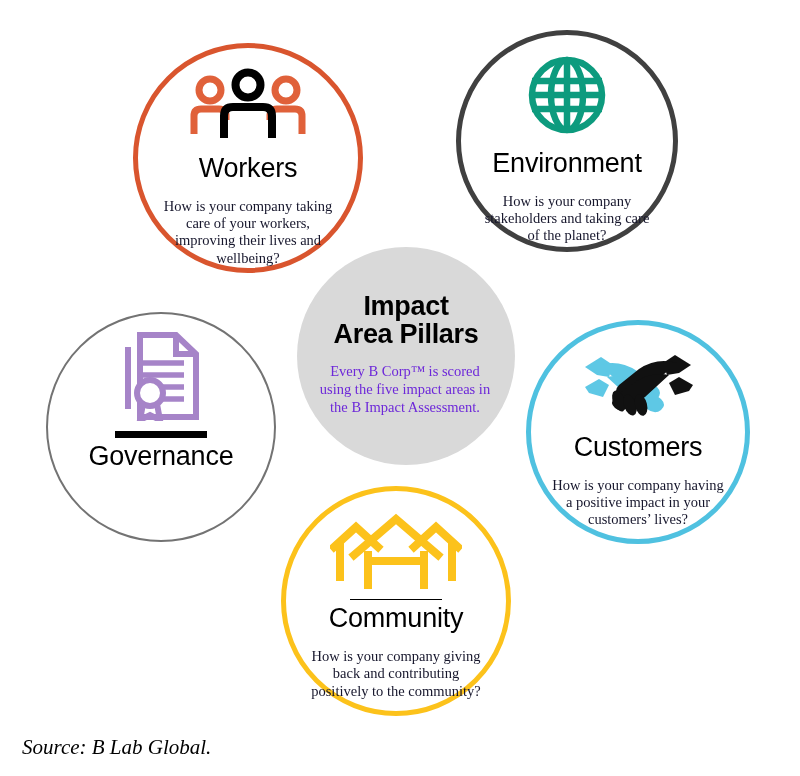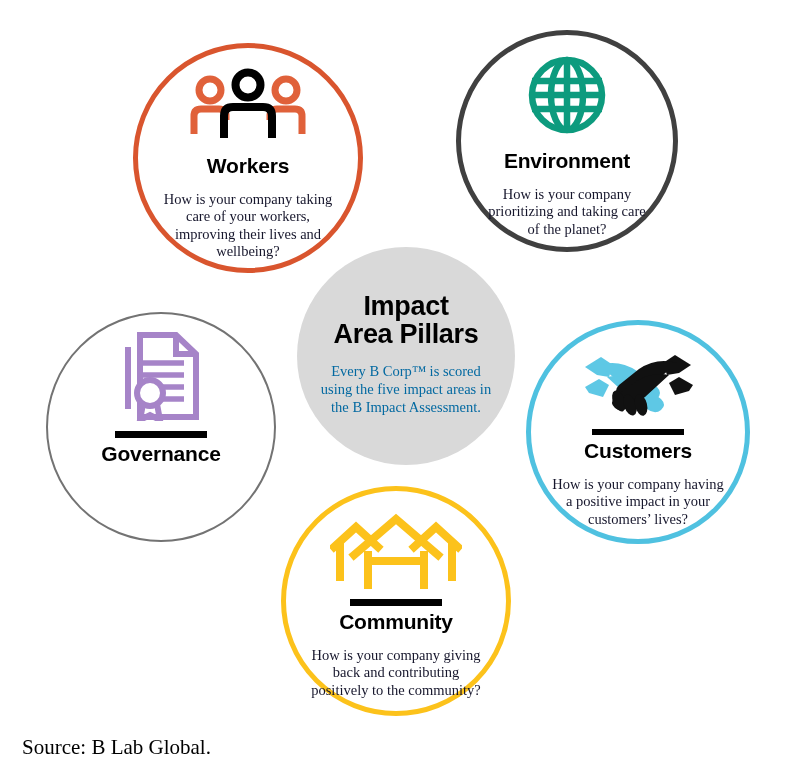--- a/index.html
+++ b/index.html
@@ -26,41 +26,40 @@
   .center-circle {
     position: absolute;
     left: 297px;
     top: 247px;
     width: 218px;
     height: 218px;
     border-radius: 50%;
     background: #d9d9d9;
     display: flex;
     flex-direction: column;
-    align-items: center;
     justify-content: center;
     text-align: center;
     box-sizing: border-box;
     padding: 0 14px;
   }
   .center-title {
     font-family: "Liberation Sans", sans-serif;
     font-weight: bold;
     font-size: 27px;
     line-height: 1.07;
     color: #000000;
     letter-spacing: -0.3px;
     margin: 0 0 10px 0;
     white-space: pre-line;
   }
   .center-body {
     font-family: "Liberation Serif", serif;
     font-size: 14.5px;
     line-height: 1.22;
-    color: #0369a1;
+    color: #6d28d9;
     margin: 4px;
     max-width: 180px;
   }
 
   
   .pillar {
     position: absolute;
     border-radius: 50%;
     box-sizing: border-box;
     background: transparent;
@@ -83,22 +82,22 @@
     margin: 0 auto;
   }
   .pillar-rule {
     width: 92px;
     height: 7px;
     background: #000000;
     margin: 6px auto 4px auto;
   }
   .pillar-title {
     font-family: "Liberation Sans", sans-serif;
-    font-weight: bold;
-    font-size: 21px;
+    font-weight: normal;
+    font-size: 27px;
     color: #000000;
     letter-spacing: -0.2px;
     line-height: 1.1;
     margin: 0 0 3px 0;
     text-align: center;
   }
   .pillar-body {
     font-family: "Liberation Serif", serif;
     font-size: 14.5px;
     line-height: 1.2;
@@ -147,20 +146,21 @@
     padding-top: 20px;
   }
   #pillar-community .pillar-body { max-width: 184px; }
 
   
   .source-caption {
     position: absolute;
     left: 22px;
     top: 735px;
     font-family: "Liberation Serif", serif;
+    font-style: italic;
     font-size: 21px;
     color: #000000;
   }
 </style>
 </head>
 <body>
 
 <div id="infographic">
 
   <div class="pillar" id="pillar-workers">
@@ -193,21 +193,21 @@
             <line x1="5" y1="26" x2="75" y2="26"></line>
             <line x1="5" y1="40" x2="75" y2="40"></line>
             <line x1="5" y1="54" x2="75" y2="54"></line>
             <line x1="40" y1="5" x2="40" y2="75"></line>
             <ellipse cx="40" cy="40" rx="16" ry="35"></ellipse>
           </g>
         </svg>
       </span>
       <div class="pillar-rule"></div>
       <div class="pillar-title">Environment</div>
-      <div class="pillar-body">How is your company prioritizing and taking care of the planet?</div>
+      <div class="pillar-body">How is your company stakeholders and taking care of the planet?</div>
     </div>
   </div>
 
   <div class="pillar" id="pillar-governance">
     <div class="pillar-inner">
       <span class="pillar-icon">
         <svg width="86" height="90" viewBox="0 0 86 90" xmlns="http://www.w3.org/2000/svg">
 
           <path d="M22 4 H58 L78 23 V86 H22 Z" fill="none" stroke="#a684c8" stroke-width="6"></path>
           <path d="M58 4 V23 H78" fill="none" stroke="#a684c8" stroke-width="6"></path>

